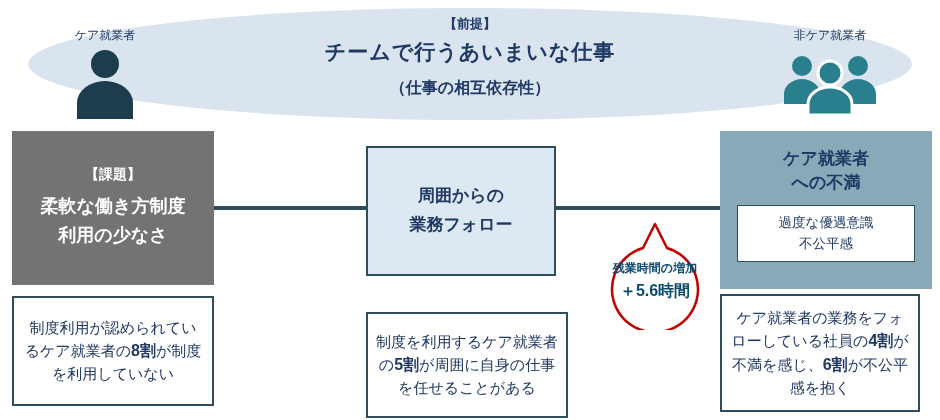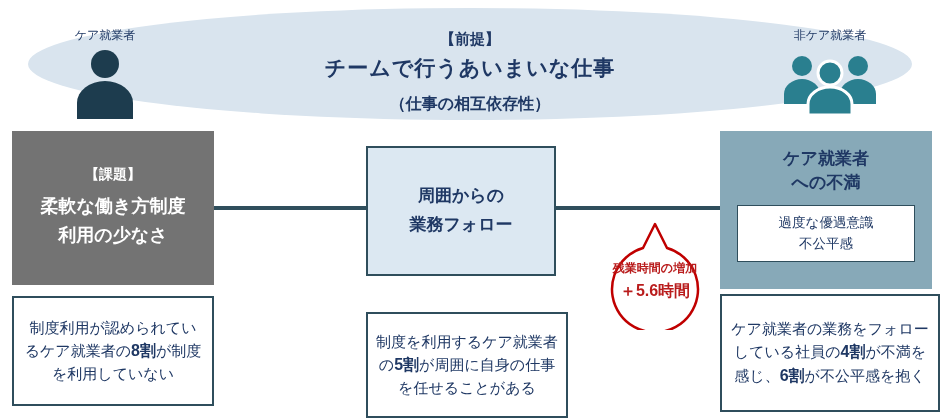--- a/index.html
+++ b/index.html
@@ -23,21 +23,21 @@
     z-index: 0;
   }
   .premise {
     position: absolute;
     left: 0; top: 15px;
     width: 940px;
     text-align: center;
     color: #1f3864;
     z-index: 1;
   }
-  .premise .p-tag   { font-size: 15px; font-weight: bold; margin-top: 15px; }
+  .premise .p-tag   { font-size: 13px; font-weight: bold; }
   .premise .p-title { font-size: 21px; font-weight: bold; margin-top: 5px; letter-spacing: 1px; }
   .premise .p-sub   { font-size: 16px; font-weight: bold; margin-top: 12px; }
   .actor-label {
     position: absolute;
     font-size: 12px;
     color: #1f3864;
     text-align: center;
     z-index: 2;
   }
   .actor-label.left  { left: 55px;  top: 27px; width: 100px; }
@@ -98,21 +98,21 @@
   .bubble-svg {
     position: absolute;
     left: 601px; top: 222px;
     z-index: 3;
   }
   .bubble-text {
     position: absolute;
     left: 601px; top: 260px;
     width: 108px;
     text-align: center;
-    color: #b91c1c;
+    color: #0c4a6e;
     z-index: 4;
   }
   .bubble-text .b-line1 { font-size: 12px; font-weight: bold; }
   .bubble-text .b-line2 { font-size: 16px; font-weight: bold; margin-top: 4px; }
   .note {
     position: absolute;
     z-index: 2;
     background: #ffffff;
     border: 2px solid #2f4e5c;
     color: #1f3864;
@@ -120,21 +120,21 @@
     line-height: 1.5;
     text-align: center;
     display: flex;
     align-items: center;
     justify-content: center;
     padding: 6px 8px;
   }
   .note .b { font-weight: bold; font-size: 16px; }
   .note.n-left  { left: 12px;  top: 296px; width: 202px; height: 110px; }
   .note.n-mid   { left: 366px; top: 312px; width: 202px; height: 106px; }
-  .note.n-right { left: 720px; top: 294px; width: 220px; height: 118px; }
+  .note.n-right { left: 720px; top: 294px; width: 200px; height: 118px; }
 </style>
 </head>
 <body>
 
 <div class="canvas">
 
   <div class="ellipse"></div>
 
   <div class="premise">
     <div class="p-tag">【前提】</div>

